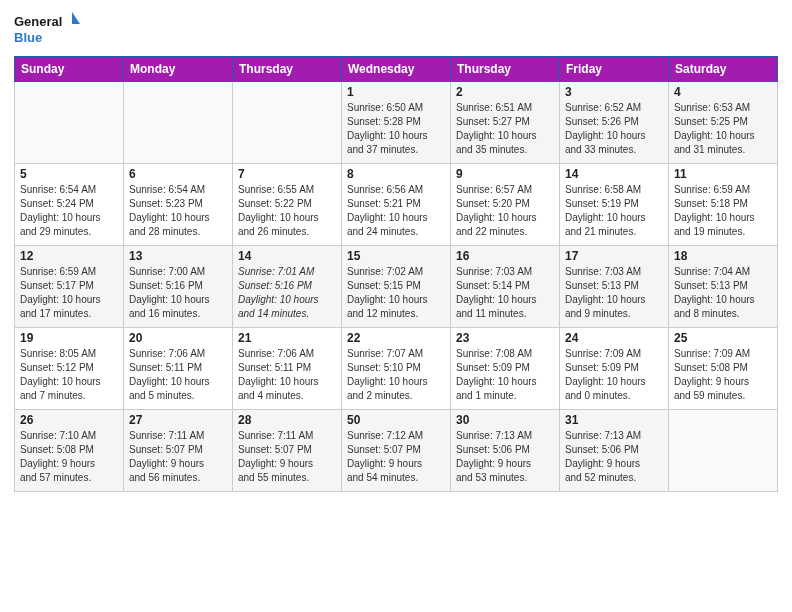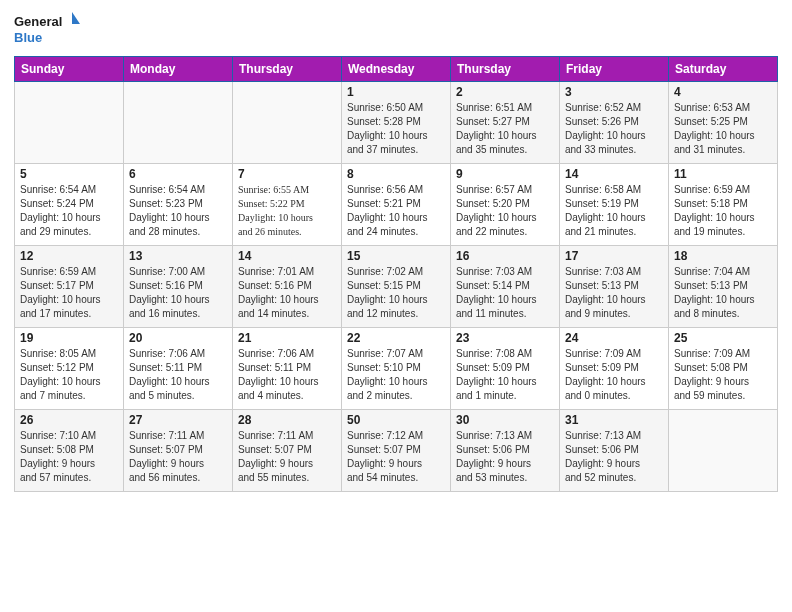--- a/index.html
+++ b/index.html
@@ -160,21 +160,21 @@
           </td>
           <td>
             <span class="day-num">6</span>
             <div class="day-info" style="white-space: pre-line;">Sunrise: 6:54 AM
 Sunset: 5:23 PM
 Daylight: 10 hours
 and 28 minutes.</div>
           </td>
           <td>
             <span class="day-num">7</span>
-            <div class="day-info" style="white-space: pre-line; font-family: Liberation Serif, serif;">Sunrise: 6:55 AM
+            <div class="day-info" style="white-space: pre-line;">Sunrise: 6:55 AM
 Sunset: 5:22 PM
 Daylight: 10 hours
 and 26 minutes.</div>
           </td>
           <td>
             <span class="day-num">8</span>
             <div class="day-info" style="white-space: pre-line;">Sunrise: 6:56 AM
 Sunset: 5:21 PM
 Daylight: 10 hours
 and 24 minutes.</div>
@@ -211,21 +211,21 @@
           </td>
           <td>
             <span class="day-num">13</span>
             <div class="day-info" style="white-space: pre-line;">Sunrise: 7:00 AM
 Sunset: 5:16 PM
 Daylight: 10 hours
 and 16 minutes.</div>
           </td>
           <td>
             <span class="day-num">14</span>
-            <div class="day-info" style="white-space: pre-line;">Sunrise: 7:01 AM
+            <div class="day-info" style="white-space: pre-line; font-style: italic;">Sunrise: 7:01 AM
 Sunset: 5:16 PM
 Daylight: 10 hours
 and 14 minutes.</div>
           </td>
           <td>
             <span class="day-num">15</span>
             <div class="day-info" style="white-space: pre-line;">Sunrise: 7:02 AM
 Sunset: 5:15 PM
 Daylight: 10 hours
 and 12 minutes.</div>

